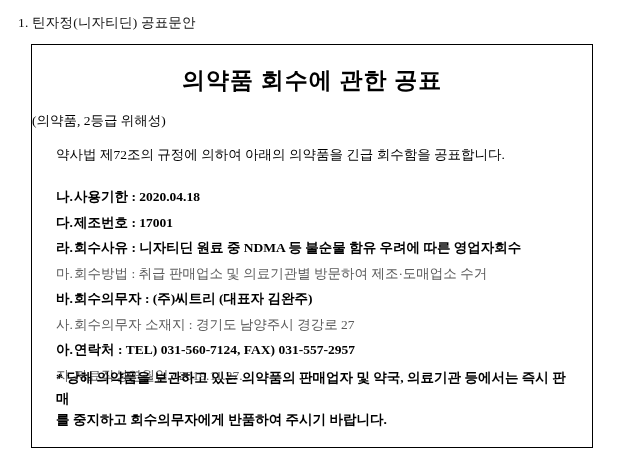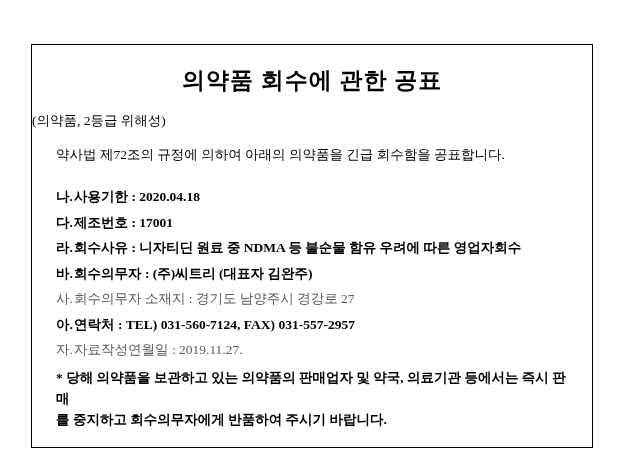--- a/index.html
+++ b/index.html
@@ -87,20 +87,21 @@
     font-size: 13.5px;
     font-weight: bold;
     line-height: 1.55;
   }
 </style>
 </head>
 <body>
 
 <div class="page">
 
+  <div class="doc-heading">1. 틴자정(니자티딘) 공표문안</div>
 
   <div class="notice-box">
 
     <div class="title">의약품 회수에 관한 공표</div>
     <div class="subtitle">(의약품, 2등급 위해성)</div>
     <div class="lead">약사법 제72조의 규정에 의하여 아래의 의약품을 긴급 회수함을 공표합니다.</div>
 
     <div class="items">
 
 
@@ -109,20 +110,23 @@
       </div>
 
       <div class="item bold">
         <span class="marker">다.</span><span>제조번호 : 17001</span>
       </div>
 
       <div class="item bold">
         <span class="marker">라.</span><span>회수사유 : 니자티딘 원료 중 NDMA 등 불순물 함유 우려에 따른 영업자회수</span>
       </div>
 
+      <div class="item grey">
+        <span class="marker">마.</span><span>회수방법 : 취급 판매업소 및 의료기관별 방문하여 제조·도매업소 수거</span>
+      </div>
 
       <div class="item bold">
         <span class="marker">바.</span><span>회수의무자 : (주)씨트리 (대표자 김완주)</span>
       </div>
 
       <div class="item grey">
         <span class="marker">사.</span><span>회수의무자 소재지 : 경기도 남양주시 경강로 27</span>
       </div>
 
       <div class="item bold">

